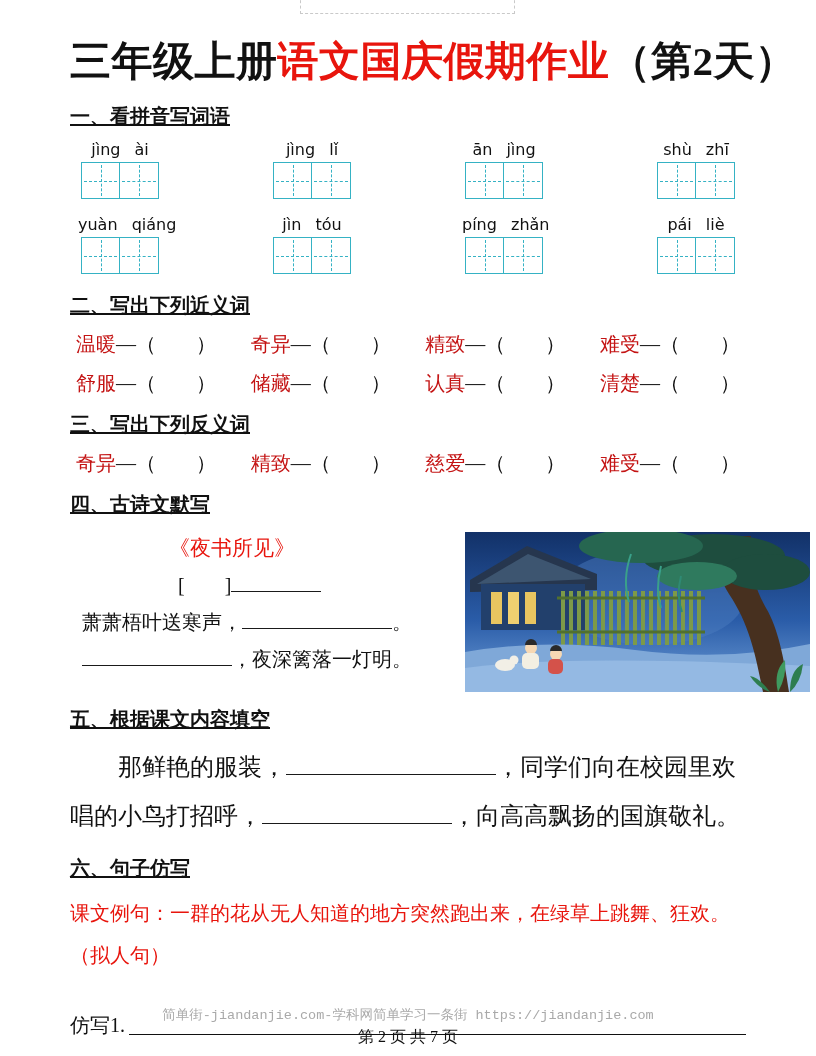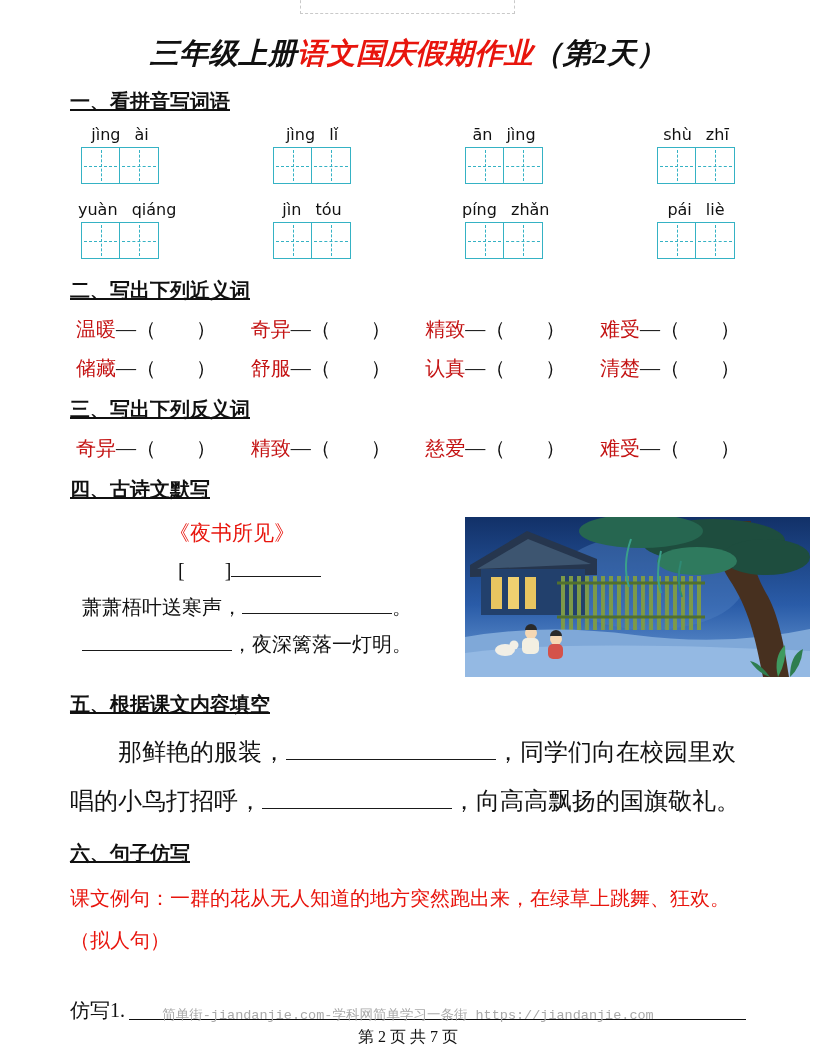--- a/index.html
+++ b/index.html
@@ -9,21 +9,21 @@
     --footer-gray:#a9a9a9;
   }
   *{box-sizing:border-box;}
   html,body{margin:0;padding:0;}
   body{
     width:816px;height:1056px;background:#ffffff;position:relative;overflow:hidden;
     font-family:"Liberation Serif","DejaVu Sans",serif;color:#111;
   }
   .page{padding:24px 70px 0 70px;position:relative;}
   .top-dashed{position:absolute;top:-16px;left:300px;width:215px;height:30px;border:1.5px dashed #c9c9c9;}
-  .title{margin:10px 0 14px;font-size:29px;font-weight:bold;text-align:center;white-space:nowrap;letter-spacing:.5px;font-style:italic;}
+  .title{margin:10px 0 14px;font-size:41px;font-weight:bold;text-align:center;white-space:nowrap;letter-spacing:.5px;}
   .red{color:var(--accent-red);}
   .heading{font-weight:bold;font-size:20px;margin:14px 0 10px;text-decoration:underline;}
   
   .pinyin-row{display:flex;justify-content:space-between;padding:0 8px;margin-bottom:12px;}
   .word-block{text-align:center;width:84px;}
   .pinyin{font-family:"DejaVu Sans",sans-serif;font-size:16px;margin-bottom:3px;white-space:nowrap;word-spacing:9px;}
   .grid{display:inline-flex;}
   .cell{width:39px;height:37px;border:1.4px solid var(--grid-teal);position:relative;}
   .cell + .cell{border-left:none;}
   .cell::before{content:"";position:absolute;left:50%;top:2px;bottom:2px;border-left:1px dashed var(--grid-teal);}
@@ -121,22 +121,22 @@
   </div>
 
   <div class="heading">二、写出下列近义词</div>
   <div class="syn-row">
     <span><span class="word">温暖</span><span>—（　　）</span></span>
     <span><span class="word">奇异</span><span>—（　　）</span></span>
     <span><span class="word">精致</span><span>—（　　）</span></span>
     <span><span class="word">难受</span><span>—（　　）</span></span>
   </div>
   <div class="syn-row">
+    <span><span class="word">舒服</span><span>—（　　）</span></span>
     <span><span class="word">储藏</span><span>—（　　）</span></span>
-    <span><span class="word">舒服</span><span>—（　　）</span></span>
     <span><span class="word">认真</span><span>—（　　）</span></span>
     <span><span class="word">清楚</span><span>—（　　）</span></span>
   </div>
 
   <div class="heading">三、写出下列反义词</div>
   <div class="syn-row">
     <span><span class="word">奇异</span><span>—（　　）</span></span>
     <span><span class="word">精致</span><span>—（　　）</span></span>
     <span><span class="word">慈爱</span><span>—（　　）</span></span>
     <span><span class="word">难受</span><span>—（　　）</span></span>

